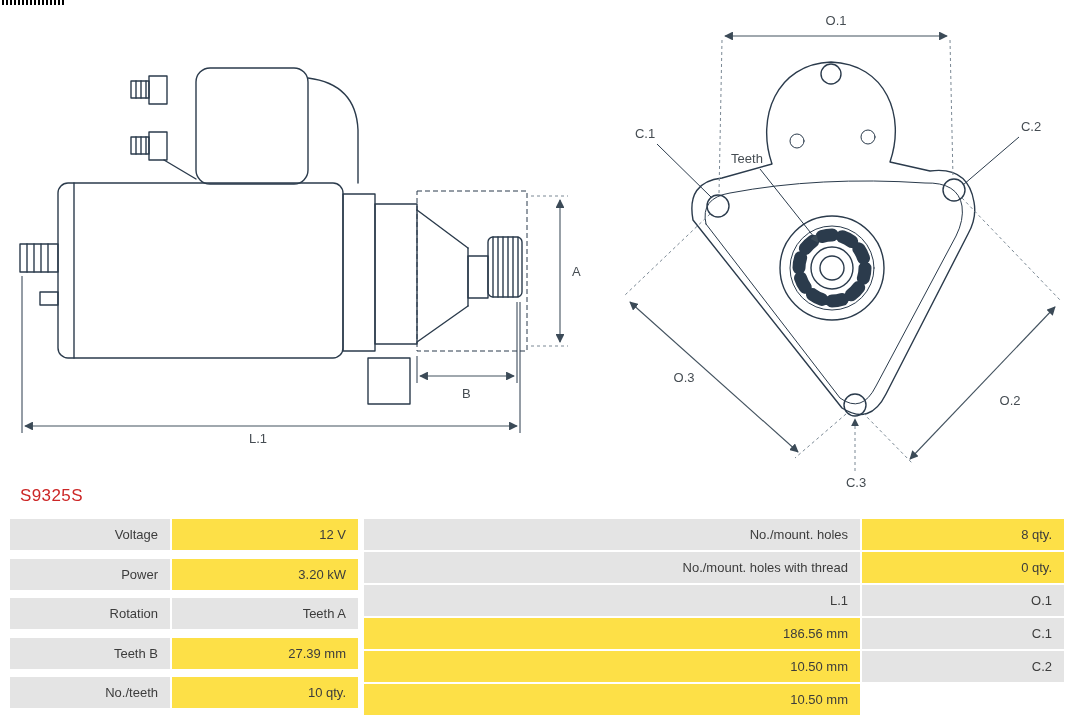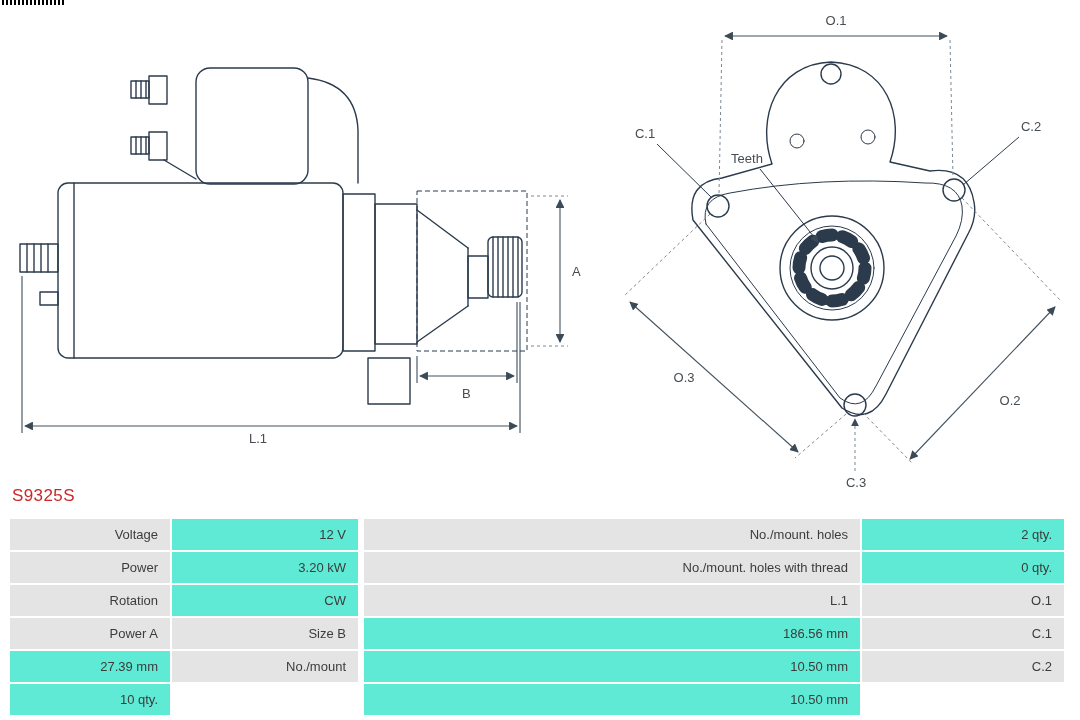--- a/index.html
+++ b/index.html
@@ -12,31 +12,31 @@
     background:repeating-linear-gradient(90deg,#000 0 2px,#fff 2px 4px);
   }
   .drawing{position:absolute;top:6px;left:0;}
   svg .part{fill:none;stroke:#2b3b4c;stroke-width:1.4;stroke-linejoin:round;stroke-linecap:round;}
   svg .thin{fill:none;stroke:#2b3b4c;stroke-width:1;}
   svg .dim{fill:none;stroke:#43525f;stroke-width:1.1;}
   svg .dash{stroke-dasharray:5 3;}
   svg .dot{fill:none;stroke:#7a8894;stroke-width:1;stroke-dasharray:3 3;}
   svg text{font-family:"Liberation Sans",sans-serif;font-size:13px;fill:#454c52;}
   .partno{
-    position:absolute;top:486px;left:12px;font-size:17px;letter-spacing:.4px;
+    position:absolute;top:486px;left:20px;font-size:17px;letter-spacing:.4px;
     color:#cc2626;font-weight:400;
   }
   .tables{position:absolute;top:519px;left:10px;display:flex;gap:6px;}
   .grid{display:grid;row-gap:2px;column-gap:2px;font-size:13px;color:#3c3c3c;}
   .grid.gl{grid-template-columns:160px 186px;}
   .grid.gr{grid-template-columns:496px 202px;text-align:right;}
   .cell{height:31px;display:flex;align-items:center;justify-content:flex-end;
         padding-right:12px;box-sizing:border-box;}
   .lab{background:#e4e4e4;padding-left:21px;}
-  .val{background:#5eead4;}
+  .val{background:#fde047;}
 </style>
 </head>
 <body>
 
 <div class="barcode"></div>
 
 <svg class="drawing" width="1080" height="485" viewBox="0 0 1080 485">
   <defs>
     <marker id="arr" viewBox="0 0 10 10" refX="9" refY="5" markerWidth="8" markerHeight="8" orient="auto-start-reverse">
       <path d="M0,0 L10,5 L0,10 z" fill="#3b4a57"></path>
@@ -209,30 +209,29 @@
 
 <div class="partno">S9325S</div>
 
 <div class="tables">
   <div class="grid gl">
     <div class="cell lab">Voltage</div>
     <div class="cell val">12 V</div>
     <div class="cell lab">Power</div>
     <div class="cell val">3.20 kW</div>
     <div class="cell lab">Rotation</div>
-    <div class="cell val">CW</div>
-    <div class="cell lab">Power A</div>
-    <div class="cell lab">Size B</div>
+    <div class="cell lab">Teeth A</div>
+    <div class="cell lab">Teeth B</div>
     <div class="cell val">27.39 mm</div>
-    <div class="cell lab">No./mount</div>
+    <div class="cell lab">No./teeth</div>
     <div class="cell val">10 qty.</div>
   </div>
   <div class="grid gr">
     <div class="cell lab">No./mount. holes</div>
-    <div class="cell val">2 qty.</div>
+    <div class="cell val">8 qty.</div>
     <div class="cell lab">No./mount. holes with thread</div>
     <div class="cell val">0 qty.</div>
     <div class="cell lab">L.1</div>
     <div class="cell lab">O.1</div>
     <div class="cell val">186.56 mm</div>
     <div class="cell lab">C.1</div>
     <div class="cell val">10.50 mm</div>
     <div class="cell lab">C.2</div>
     <div class="cell val">10.50 mm</div>
   </div>

